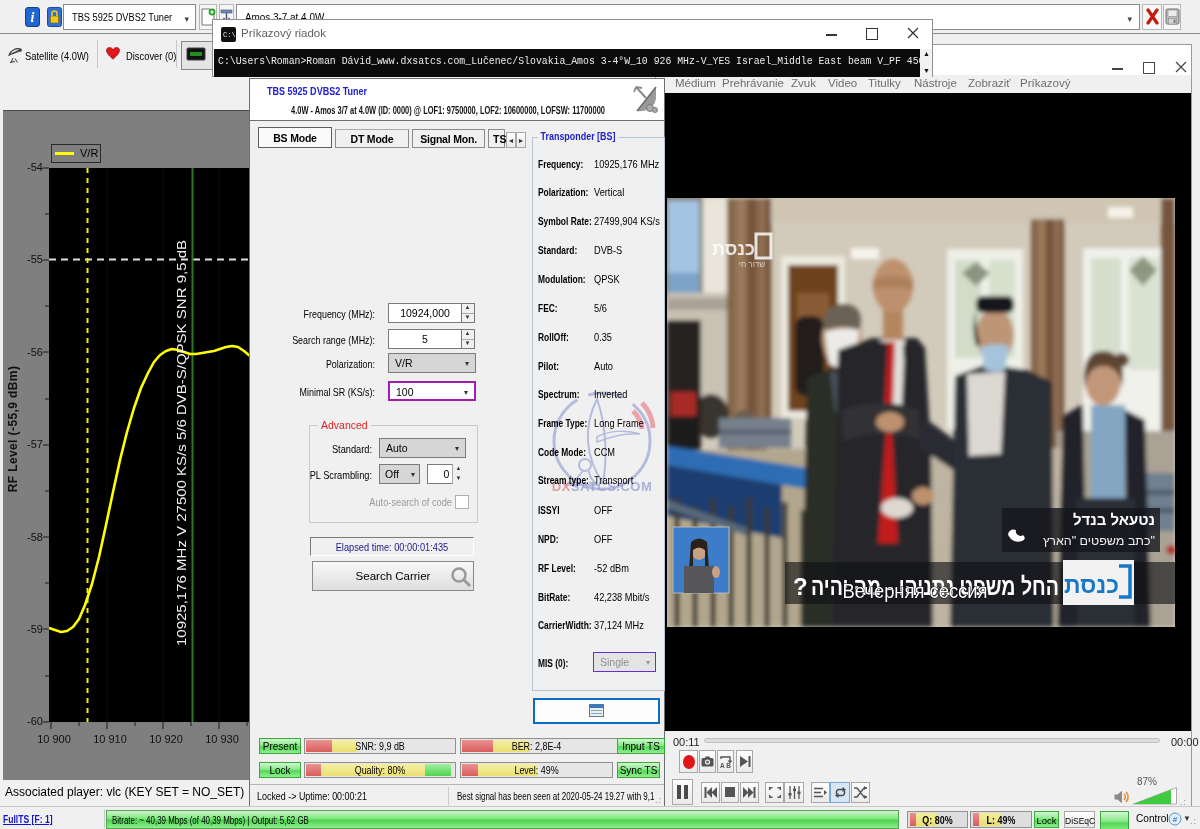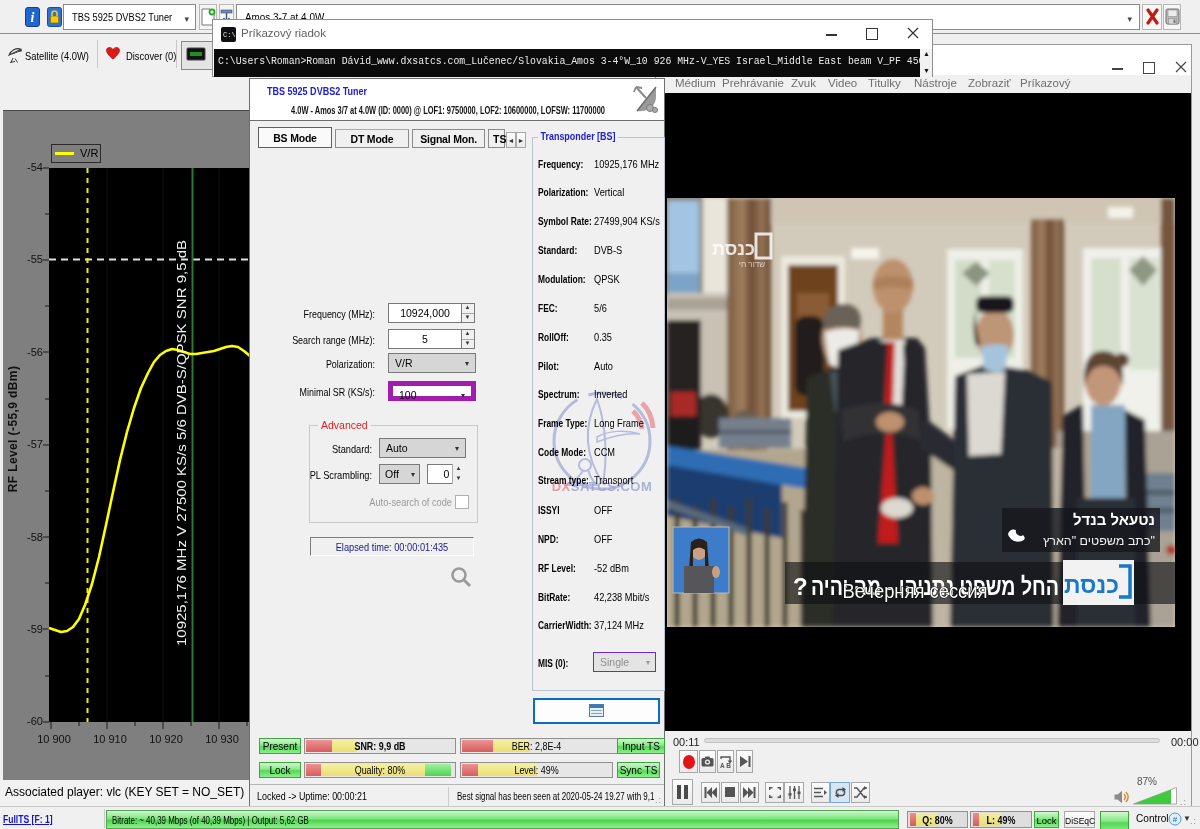--- a/index.html
+++ b/index.html
@@ -513,40 +513,41 @@
   <div class="abs" style="left:138px;top:250px;width:74px;height:20px;background:#fff;border:1px solid #7a7a7a;box-sizing:border-box;text-align:center;padding-top:3px;">5</div>
   <div class="abs" style="left:211px;top:250px;width:14px;height:20px;background:#f0f0f0;border:1px solid #7a7a7a;box-sizing:border-box;">
     <div class="abs" style="left:2.5px;top:0px;font-size:6px;color:#333;">▲</div>
     <div class="abs" style="left:2.5px;top:10px;font-size:6px;color:#333;">▼</div>
     <div class="abs" style="left:0;top:9px;width:12px;height:1px;background:#aaa;"></div>
   </div>
   <div class="abs" style="left:0px;top:279px;width:125px;text-align:right;white-space:nowrap;transform:scaleX(0.85);transform-origin:100% 0;">Polarization:</div>
   <div class="abs" style="left:138px;top:274px;width:88px;height:20px;background:#d6d6d6;border:1px solid #7a7a7a;box-sizing:border-box;padding:3px 0 0 6px;">V/R
     <span style="position:absolute;right:6px;top:5px;font-size:8px;color:#333;">▾</span></div>
   <div class="abs" style="left:0px;top:307px;width:125px;text-align:right;white-space:nowrap;transform:scaleX(0.85);transform-origin:100% 0;">Minimal SR (KS/s):</div>
-  <div class="abs" style="left:138px;top:302px;width:88px;height:20px;background:#fff;border:5px solid #a21caf;box-sizing:border-box;padding:3px 0 0 6px;">100
+  <div class="abs" style="left:138px;top:302px;width:88px;height:20px;background:#fff;border:2px solid #a21caf;box-sizing:border-box;padding:3px 0 0 6px;">100
     <span style="position:absolute;right:6px;top:5px;font-size:8px;color:#333;">▾</span></div>
 
   <div class="abs" style="left:59px;top:346px;width:167px;height:96px;border:1px solid #c9c9c9;"></div>
   <div class="abs" style="left:68px;top:340px;background:#f0f0f0;padding:0 3px;color:#e02020;">Advanced</div>
   <div class="abs" style="left:12px;top:364px;width:110px;text-align:right;white-space:nowrap;transform:scaleX(0.88);transform-origin:100% 0;">Standard:</div>
   <div class="abs" style="left:129px;top:359px;width:87px;height:20px;background:#d6d6d6;border:1px solid #7a7a7a;box-sizing:border-box;padding:3px 0 0 6px;">Auto
     <span style="position:absolute;right:6px;top:5px;font-size:8px;color:#333;">▾</span></div>
   <div class="abs" style="left:12px;top:390px;width:110px;text-align:right;white-space:nowrap;transform:scaleX(0.88);transform-origin:100% 0;">PL Scrambling:</div>
   <div class="abs" style="left:129px;top:385px;width:41px;height:20px;background:#d6d6d6;border:1px solid #7a7a7a;box-sizing:border-box;padding:3px 0 0 5px;">Off
     <span style="position:absolute;right:4px;top:5px;font-size:8px;color:#333;">▾</span></div>
   <div class="abs" style="left:177px;top:385px;width:39px;height:20px;background:#fff;border:1px solid #7a7a7a;box-sizing:border-box;text-align:center;padding-top:3px;">0</div>
   <div class="abs" style="left:202px;top:385px;width:13px;height:20px;background:#f0f0f0;border-left:1px solid #aaa;">
     <div class="abs" style="left:2.5px;top:1px;font-size:6px;color:#333;">▲</div>
     <div class="abs" style="left:2.5px;top:11px;font-size:6px;color:#333;">▼</div>
   </div>
   <div class="abs" style="left:95px;top:417px;width:107px;text-align:right;color:#9a9a9a;white-space:nowrap;transform:scaleX(0.88);transform-origin:100% 0;">Auto-search of code</div>
   <div class="abs" style="left:205px;top:416px;width:12px;height:12px;background:#fff;border:1px solid #b0b0b0;"></div>
 
   <div class="abs" style="left:60px;top:458px;width:164px;height:19px;background:#f0f0f0;border:1px solid #999;border-top-color:#7a7a7a;border-left-color:#7a7a7a;border-bottom-color:#fff;border-right-color:#fff;box-sizing:border-box;text-align:center;padding-top:3px;color:#1a1a8c;"><span style="display:inline-block;transform:scaleX(0.88);">Elapsed time: 00:00:01:435</span></div>
+  <div class="abs" style="left:62px;top:482px;width:162px;height:30px;background:linear-gradient(#f8f8f8,#dedede);border:1px solid #8a8a8a;box-sizing:border-box;text-align:center;padding-top:8px;font-size:11.5px;">Search Carrier</div>
   <svg class="abs" style="left:200px;top:487px;" width="22" height="22" viewBox="0 0 22 22">
     <circle cx="9" cy="9" r="6.5" fill="none" stroke="#9a9a9a" stroke-width="2.5"></circle>
     <line x1="14" y1="14" x2="20" y2="20" stroke="#9a9a9a" stroke-width="3"></line>
   </svg>
 
   <div class="abs" style="left:282px;top:58px;width:131px;height:552px;border:1px solid #b9c5d2;"></div>
   <div class="abs" style="left:288px;top:51px;background:#f0f0f0;padding:0 3px;color:#2020cc;font-weight:bold;font-size:10.5px;white-space:nowrap;transform:scaleX(0.85);transform-origin:0 0;">Transponder [BS]</div>
   <div class="abs glabel" style="white-space:nowrap;transform:scaleX(0.8);transform-origin:0 0;left:288px;top:79px;">Frequency:</div>
     <div class="abs" style="white-space:nowrap;transform:scaleX(0.88);transform-origin:0 0;left:344px;top:79px;">10925,176 MHz</div>
   <div class="abs glabel" style="white-space:nowrap;transform:scaleX(0.8);transform-origin:0 0;left:288px;top:107px;">Polarization:</div>
@@ -587,21 +588,21 @@
 
   <div class="abs" style="left:283px;top:619px;width:127px;height:26px;background:#fdfdfd;border:2px solid #0a6cc4;box-sizing:border-box;"></div>
   <svg class="abs" style="left:339px;top:625px;" width="15" height="13" viewBox="0 0 15 13">
     <rect x="0.5" y="0.5" width="14" height="12" fill="#e8eef5" stroke="#5a7a9a"></rect>
     <rect x="0.5" y="0.5" width="14" height="3.5" fill="#3a78c0"></rect>
     <line x1="2" y1="6.5" x2="13" y2="6.5" stroke="#8aa" stroke-width="1"></line>
     <line x1="2" y1="9.5" x2="13" y2="9.5" stroke="#8aa" stroke-width="1"></line>
   </svg>
 
   <div class="abs greenbtn" style="left:9px;top:659px;width:42px;height:16px;font-size:10px;padding-top:2px;">Present</div>
-  <div class="abs sunkbar" style="left:54px;top:659px;width:152px;height:16px;font-weight:bold;">
+  <div class="abs sunkbar" style="left:54px;top:659px;width:152px;height:16px;">
     <div class="abs" style="left:1px;top:1px;width:26px;height:12px;background:linear-gradient(#ec9292,#d95d5d);"></div>
     <div class="abs" style="left:27px;top:1px;width:25px;height:12px;background:linear-gradient(#f5efa2,#eadf72);"></div>
     <div class="abs" style="left:0;top:1px;width:150px;text-align:center;font-size:10.5px;transform:scaleX(0.85);">SNR: 9,9 dB</div>
   </div>
   <div class="abs sunkbar" style="left:210px;top:659px;width:177px;height:16px;">
     <div class="abs" style="left:1px;top:1px;width:31px;height:12px;background:linear-gradient(#ec9292,#d95d5d);"></div>
     <div class="abs" style="left:32px;top:1px;width:37px;height:12px;background:linear-gradient(#f5efa2,#eadf72);"></div>
     <div class="abs" style="left:0;top:1px;width:151px;text-align:center;font-size:10.5px;transform:scaleX(0.85);">BER: 2,8E-4</div>
   </div>
   <div class="abs greenbtn" style="left:367px;top:659px;width:48px;height:16px;font-size:10px;padding-top:2px;">Input TS</div>

